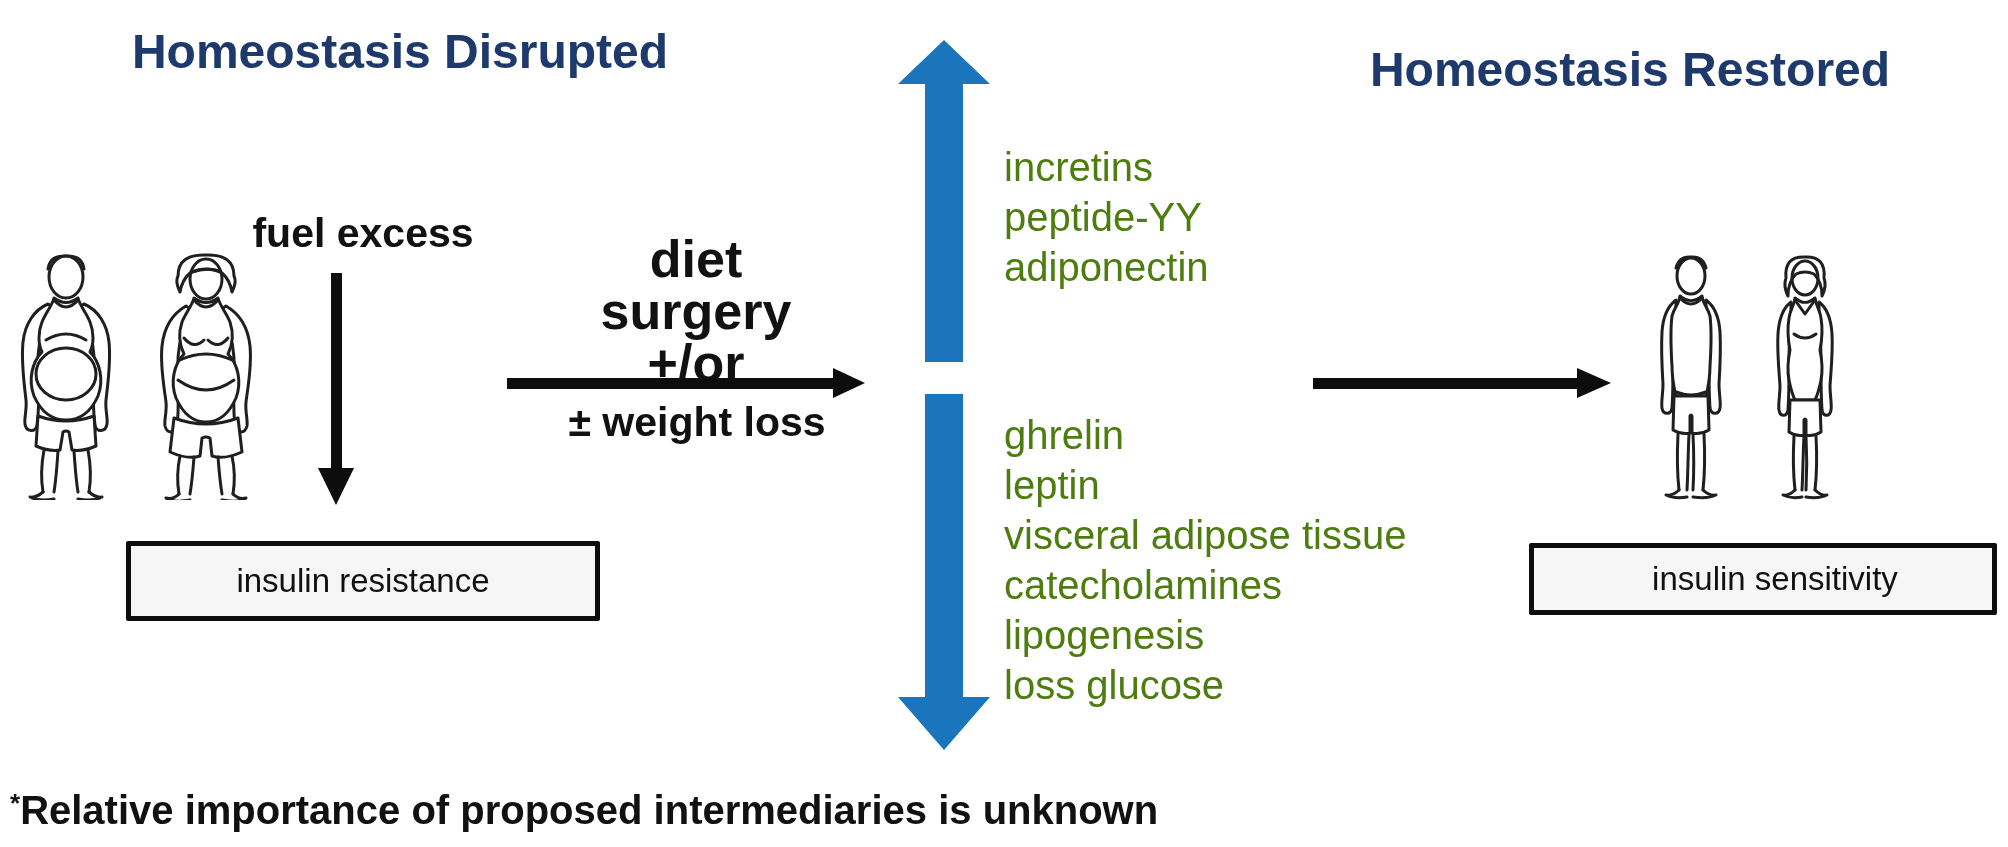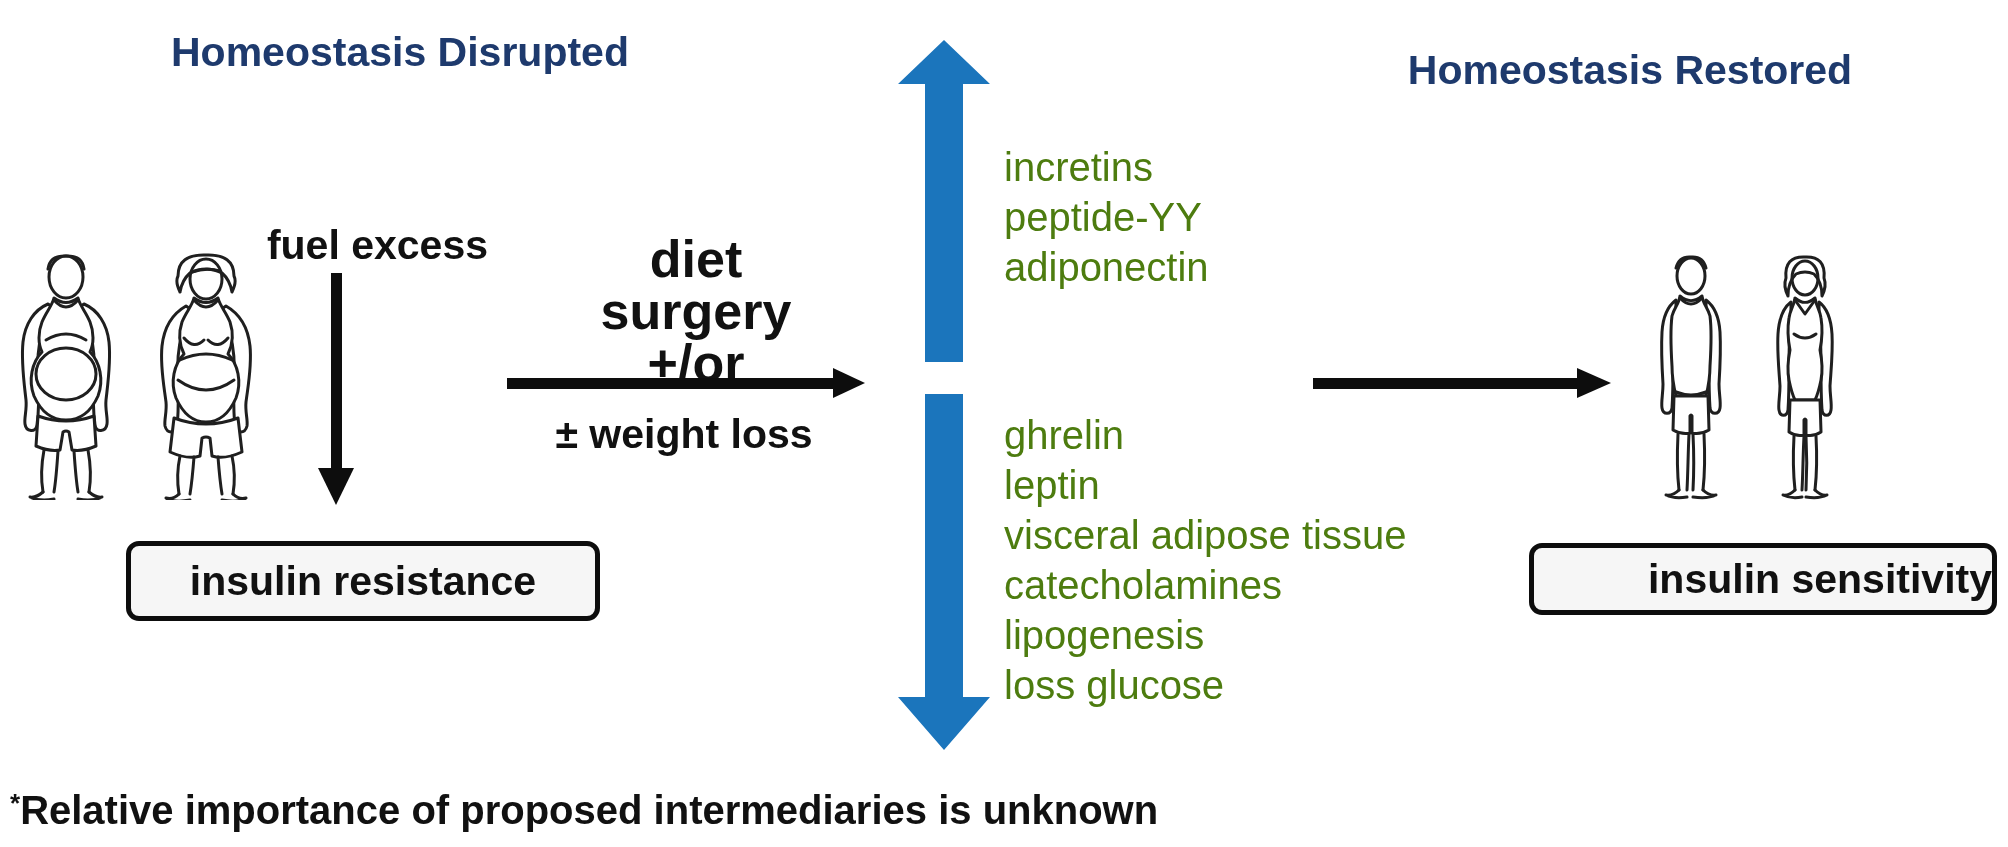--- a/index.html
+++ b/index.html
@@ -12,50 +12,50 @@
   #canvas{
     position:relative;
     width:2008px;height:847px;
     background:#ffffff;
     font-family:"Liberation Sans", sans-serif;
     color:var(--ink);
     overflow:hidden;
   }
   .abs{position:absolute;}
   .title{
-    font-size:41px;font-weight:bold;color:var(--navy);
+    font-size:48px;font-weight:bold;color:var(--navy);
     text-align:center;line-height:56px;white-space:nowrap;
   }
   .blacklabel{
     font-size:41px;font-weight:bold;color:var(--ink);
     text-align:center;line-height:52px;white-space:nowrap;
   }
   .stack{font-size:52px;font-weight:bold;text-align:center;line-height:52px;}
   .medlist{font-size:40px;font-weight:normal;color:#4d7c0f;line-height:50px;white-space:nowrap;}
   .outcome-box{
     box-sizing:border-box;border:5px solid #0d0d0d;background:var(--boxbg);
-    display:flex;align-items:center;border-radius:13px;
-    font-size:41px;font-weight:bold;white-space:nowrap;
+    display:flex;align-items:center;border-radius:2px;
+    font-size:33px;font-weight:normal;white-space:nowrap;
   }
   .outcome-box.centered{justify-content:center;}
-  .outcome-box.leftpad{justify-content:flex-end;padding-left:24px;}
+  .outcome-box.leftpad{justify-content:center;padding-left:24px;}
   .footnote{font-size:40px;font-weight:bold;white-space:nowrap;}
   .footnote sup{font-size:26px;position:relative;top:-12px;vertical-align:baseline;}
   .fig svg{display:block;}
   .figrow{display:flex;align-items:flex-end;}
 </style>
 </head>
 <body>
 
 <div id="canvas">
 
   <div class="abs title" style="left:110px;top:24px;width:580px;">Homeostasis Disrupted</div>
   <div class="abs title" style="left:1340px;top:42px;width:580px;">Homeostasis Restored</div>
 
-  <div class="abs blacklabel" style="left:238px;top:219px;width:250px;text-align:right;">fuel excess</div>
+  <div class="abs blacklabel" style="left:238px;top:207px;width:250px;">fuel excess</div>
 
   <svg class="abs" style="left:314px;top:268px;" width="44" height="242" viewBox="0 0 44 242">
     <rect x="17" y="5" width="11" height="200" fill="#0d0d0d"></rect>
     <polygon points="4,200 40,200 22,237" fill="#0d0d0d"></polygon>
   </svg>
 
   <div class="abs figrow" style="left:10px;top:252px;gap:22px;">
     <span class="fig">
       <svg width="112" height="248" viewBox="0 0 112 248" fill="none" stroke="#1f1f1f" stroke-width="3" stroke-linecap="round" stroke-linejoin="round">
         <path d="M38,17 Q40,3 56,4 Q72,3 74,17"></path>
@@ -102,21 +102,21 @@
     <div>diet</div>
     <div>surgery</div>
     <div>+/or</div>
   </div>
 
   <svg class="abs" style="left:505px;top:364px;" width="362" height="38" viewBox="0 0 362 38">
     <rect x="2" y="14" width="326" height="11" fill="#0d0d0d"></rect>
     <polygon points="328,4 360,19 328,34" fill="#0d0d0d"></polygon>
   </svg>
 
-  <div class="abs blacklabel" style="left:524px;top:396px;width:320px;margin-top:12px;">± weight loss</div>
+  <div class="abs blacklabel" style="left:537px;top:396px;width:320px;">± weight loss</div>
 
   <svg class="abs" style="left:896px;top:38px;" width="96" height="326" viewBox="0 0 96 326">
     <polygon points="48,2 94,46 67,46 67,324 29,324 29,46 2,46" fill="var(--blue)"></polygon>
   </svg>
   <svg class="abs" style="left:896px;top:394px;" width="96" height="360" viewBox="0 0 96 360">
     <polygon points="29,0 67,0 67,303 94,303 48,356 2,303 29,303" fill="var(--blue)"></polygon>
   </svg>
 
   <div class="abs medlist" style="left:1004px;top:142px;">
     <div>incretins</div>

